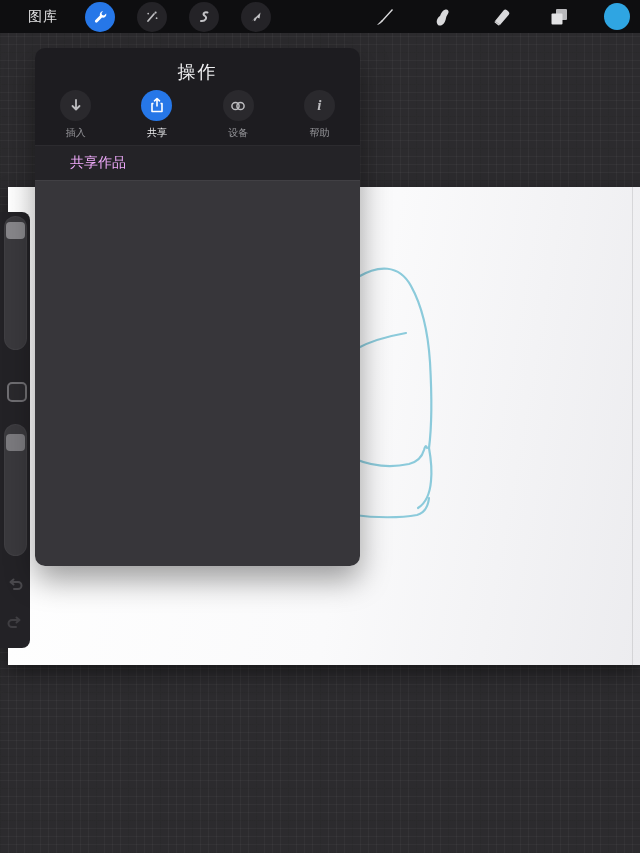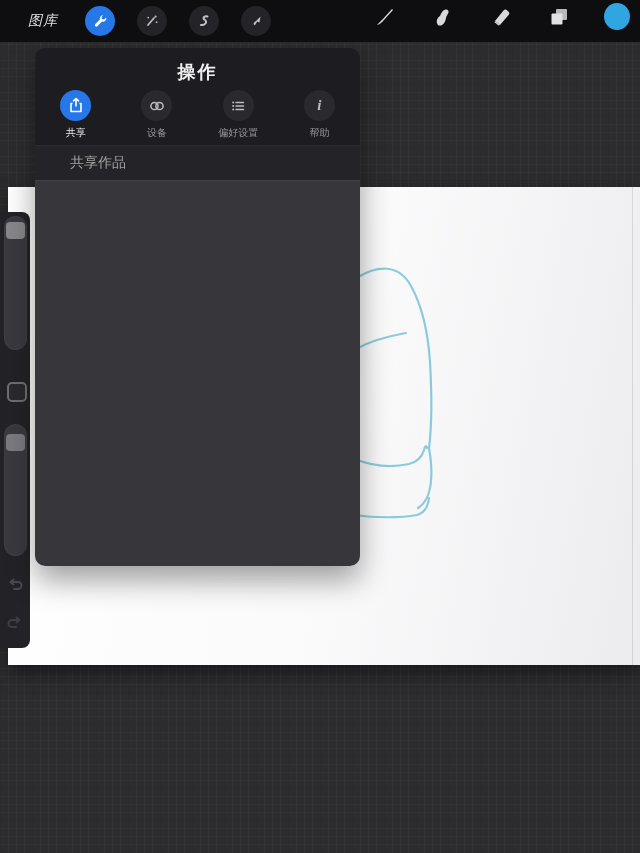--- a/index.html
+++ b/index.html
@@ -16,49 +16,49 @@
   
   .canvas{
     position:absolute;left:8px;top:187px;width:632px;height:478px;
     background:linear-gradient(100deg,#ffffff 0%,#fafafb 55%,#ececef 100%);
     box-shadow:0 8px 18px rgba(0,0,0,0.45);
   }
   .canvas-edge-line{position:absolute;top:0;right:7px;width:1px;height:100%;background:rgba(0,0,0,0.10);}
   .sketch-svg{position:absolute;left:0;top:0;}
   
   .topbar{
-    position:absolute;left:0;top:0;width:640px;height:42px;background:#0e0e10;
-    display:flex;align-items:center;z-index:30;font-style:italic;
+    position:absolute;left:0;top:0;width:640px;height:33px;background:#0e0e10;
+    display:flex;align-items:center;z-index:30;
   }
   .gallery-label{color:#e2e2e4;font-size:14px;margin-left:28px;letter-spacing:1px;}
   .tool-circle{
     width:30px;height:30px;border-radius:50%;background:#242327;
     display:flex;align-items:center;justify-content:center;flex:0 0 auto;
   }
   .tool-circle.blue{background:#2677e8;}
   .left-tools{display:flex;gap:22px;margin-left:27px;align-items:center;}
   .right-tools{position:absolute;right:10px;top:0;height:33px;display:flex;gap:32px;align-items:center;}
   .right-tools .flat-icon{width:26px;height:26px;display:flex;align-items:center;justify-content:center;}
   .color-swatch{width:27px;height:27px;border-radius:50%;}
   
   .popover{
     position:absolute;left:35px;top:48px;width:325px;height:518px;z-index:20;
     border-radius:10px;overflow:hidden;box-shadow:0 14px 30px rgba(0,0,0,0.38);
     display:flex;flex-direction:column;
   }
   .pop-header{background:#1d1c20;height:97px;flex:0 0 auto;}
-  .pop-title{color:#f0f0f2;font-size:18px;font-weight:bold;text-align:center;padding-top:12px;letter-spacing:2px;}
+  .pop-title{color:#f0f0f2;font-size:18px;font-weight:normal;text-align:center;padding-top:12px;letter-spacing:2px;}
   .tabs{display:flex;margin-top:6px;}
   .tab{flex:1 1 0;display:flex;flex-direction:column;align-items:center;gap:5px;}
   .tab-circle{width:31px;height:31px;border-radius:50%;background:#2a292d;display:flex;align-items:center;justify-content:center;}
   .tab.active .tab-circle{background:#2677e8;}
   .tab-label{font-size:10px;color:#96969a;white-space:nowrap;}
   .tab.active .tab-label{color:#e8e8ea;}
   .menu-row{height:34px;display:flex;align-items:center;padding-left:35px;font-size:14px;flex:0 0 auto;}
-  .menu-row.r1{background:#242327;color:#a3a3a3;border-top:1px solid rgba(255,255,255,0.04);text-align:right;}
+  .menu-row.r1{background:#242327;color:#f0abfc;border-top:1px solid rgba(255,255,255,0.04);text-align:right;}
   .menu-row.r2{background:#29282c;color:#9e9ea1;border-top:1px solid rgba(255,255,255,0.03);}
   .pop-body{background:#37363a;flex:1 1 auto;border-top:1px solid rgba(255,255,255,0.05);}
   
   .sidebar{
     position:absolute;left:0;top:212px;width:30px;height:436px;background:#232226;
     border-radius:0 8px 8px 0;z-index:15;
   }
   .slider-track{position:absolute;left:4px;width:23px;background:#3a393d;border-radius:12px;box-shadow:inset 0 0 0 1px rgba(255,255,255,0.03);}
   .slider-track.size{top:4px;height:134px;}
   .slider-track.opacity{top:212px;height:132px;}
@@ -169,20 +169,30 @@
         <span class="color-swatch" style="background:#2fa5e2;"></span>
       </div>
     </div>
   </div>
 
   <div class="popover">
     <div class="pop-header">
       <div class="pop-title">操作</div>
       <div class="tabs">
 
+        <div class="tab">
+          <div class="tab-circle">
+            <span>
+              <svg class="icon-svg" width="16" height="16" viewBox="0 0 16 16">
+                <path d="M8 2 V11 M4.5 8 L8 11.5 L11.5 8" stroke="#bdbdc0" stroke-width="1.8" fill="none" stroke-linecap="round" stroke-linejoin="round"></path>
+              </svg>
+            </span>
+          </div>
+          <div class="tab-label">插入</div>
+        </div>
 
 
         <div class="tab active">
           <div class="tab-circle">
             <span>
               <svg class="icon-svg" width="16" height="17" viewBox="0 0 16 17">
                 <path d="M8 1.5 V9 M5.5 3.8 L8 1.5 L10.5 3.8" stroke="#fff" stroke-width="1.6" fill="none" stroke-linecap="round" stroke-linejoin="round"></path>
                 <path d="M4.5 6.5 H3 V14.5 H13 V6.5 H11.5" stroke="#fff" stroke-width="1.6" fill="none" stroke-linejoin="round"></path>
               </svg>
             </span>
@@ -195,33 +205,20 @@
             <span>
               <svg class="icon-svg" width="18" height="16" viewBox="0 0 18 16">
                 <circle cx="6.5" cy="8" r="3.6" stroke="#bdbdc0" stroke-width="1.5" fill="none"></circle>
                 <circle cx="11.5" cy="8" r="3.6" stroke="#bdbdc0" stroke-width="1.5" fill="none"></circle>
               </svg>
             </span>
           </div>
           <div class="tab-label">设备</div>
         </div>
 
-        <div class="tab">
-          <div class="tab-circle">
-            <span>
-              <svg class="icon-svg" width="16" height="16" viewBox="0 0 16 16">
-                <circle cx="3.2" cy="4.5" r="1" fill="#bdbdc0"></circle>
-                <circle cx="3.2" cy="8" r="1" fill="#bdbdc0"></circle>
-                <circle cx="3.2" cy="11.5" r="1" fill="#bdbdc0"></circle>
-                <path d="M6 4.5 H13.5 M6 8 H13.5 M6 11.5 H13.5" stroke="#bdbdc0" stroke-width="1.5" stroke-linecap="round"></path>
-              </svg>
-            </span>
-          </div>
-          <div class="tab-label">偏好设置</div>
-        </div>
 
         <div class="tab">
           <div class="tab-circle">
             <span style="color:#bdbdc0;font-family:'Liberation Serif','DejaVu Serif',serif;font-style:italic;font-weight:bold;font-size:15px;line-height:1;">i</span>
           </div>
           <div class="tab-label">帮助</div>
         </div>
 
       </div>
     </div>

